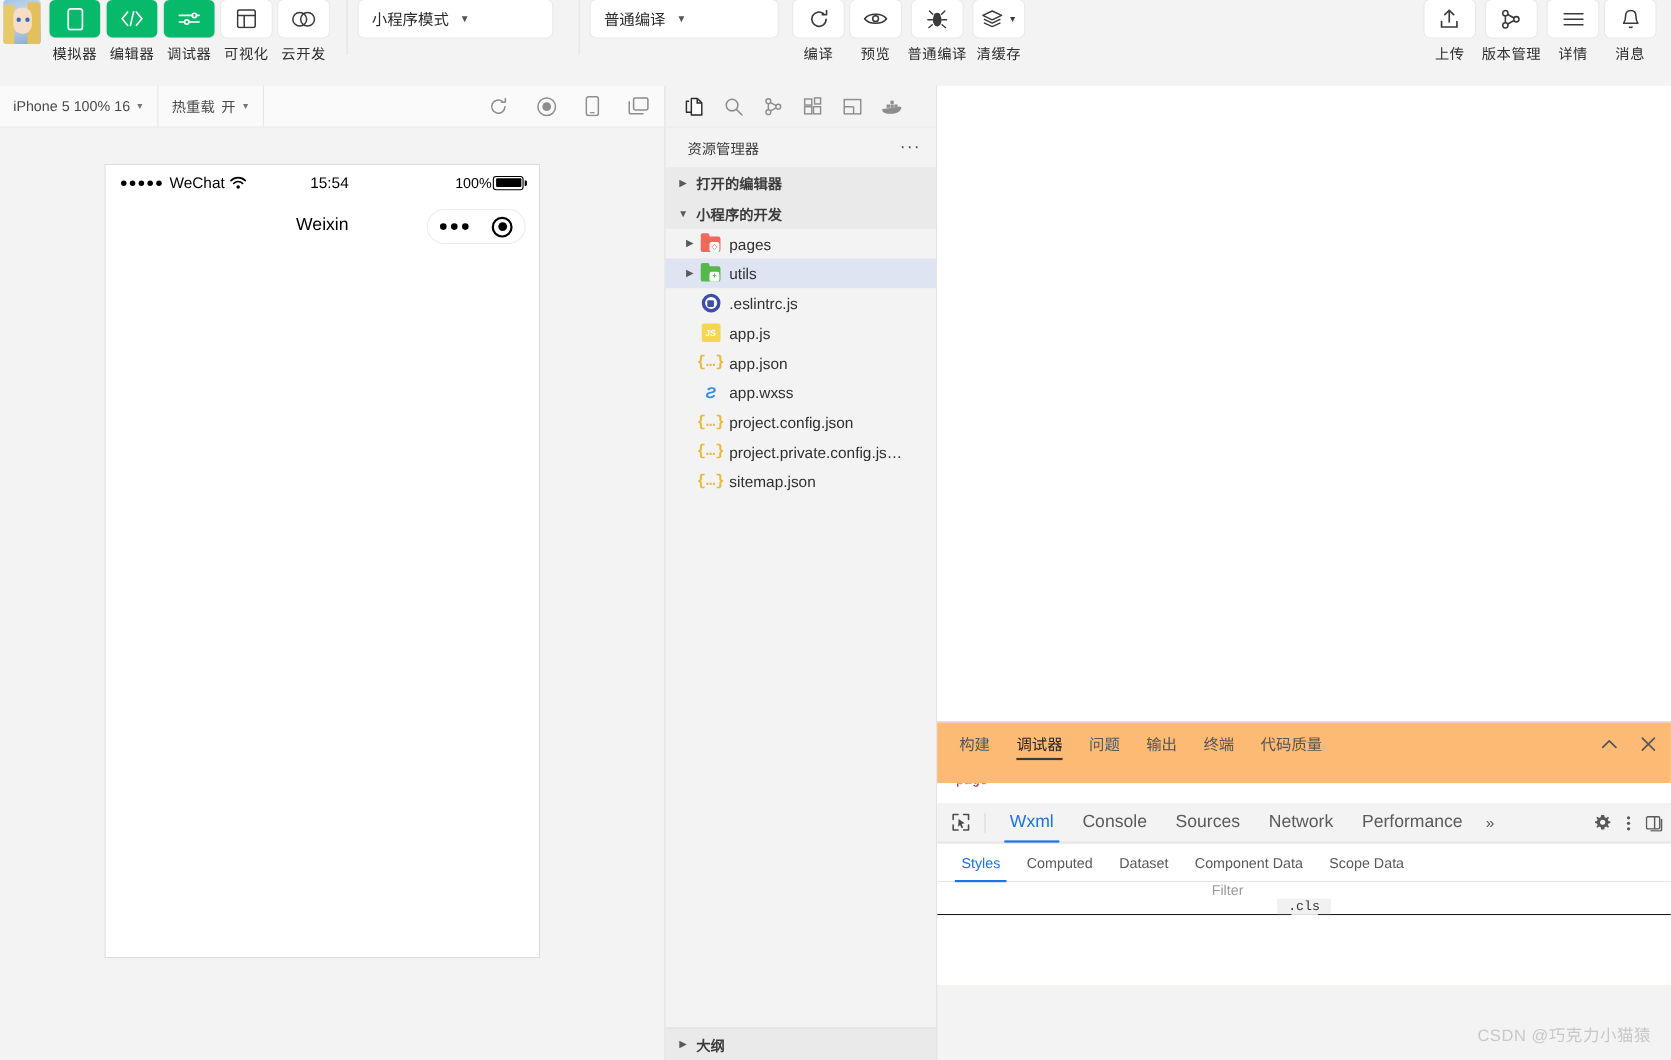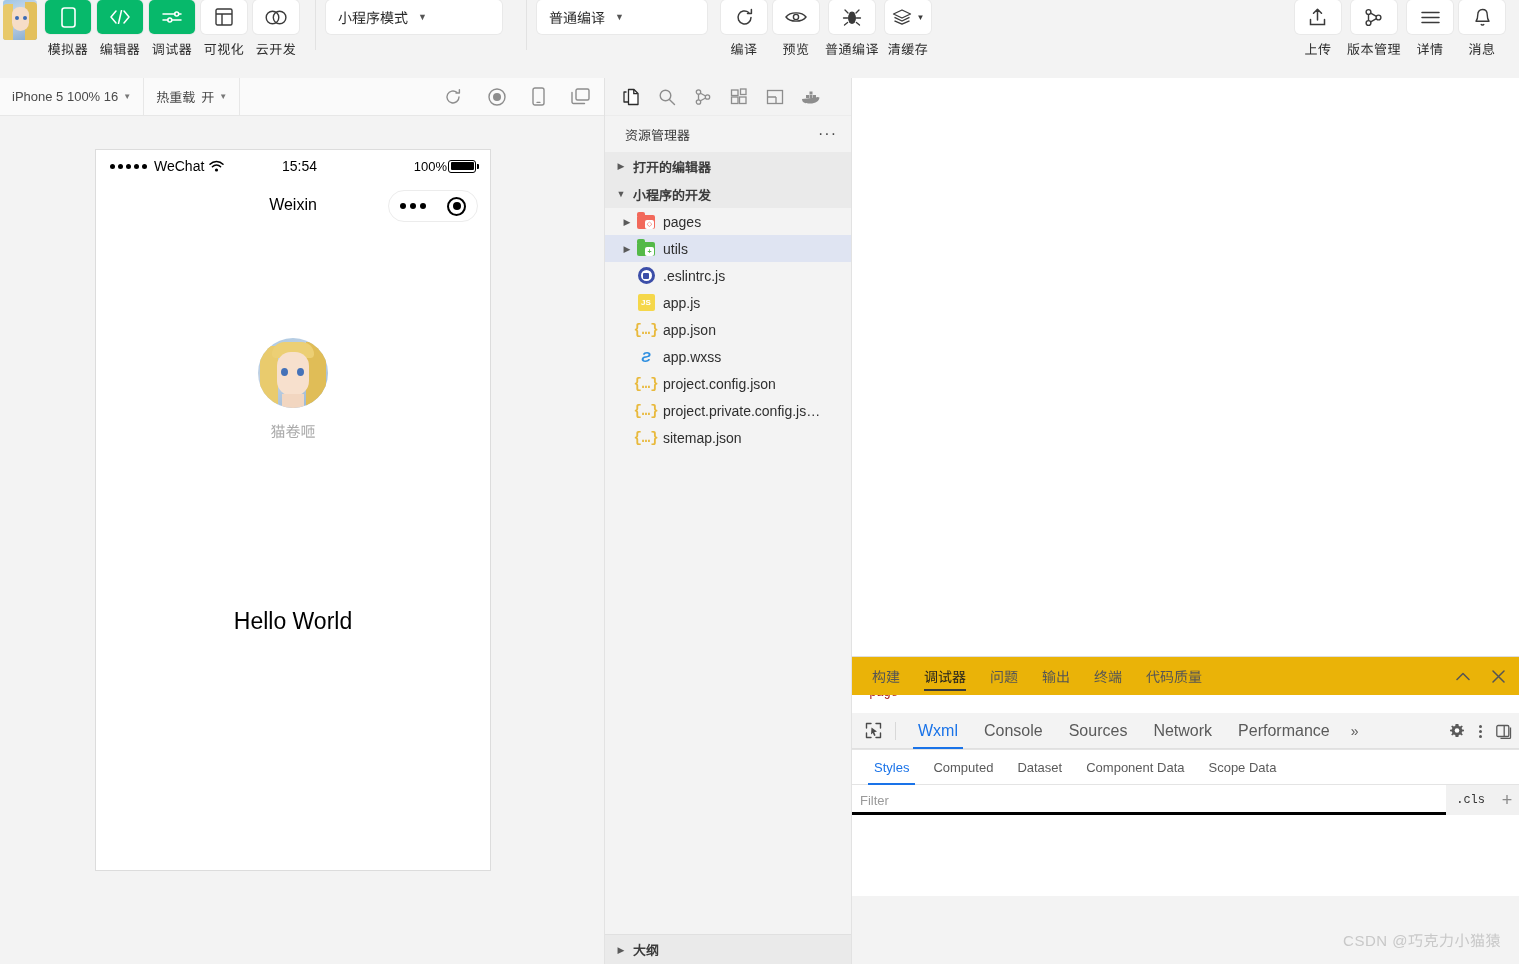--- a/index.html
+++ b/index.html
@@ -180,22 +180,22 @@
   .css3 { color:#2f8fe0; font-size:14px; font-weight:bold; font-style:italic; }
 
   
   .editor-blank {
     position: absolute; top: 78px; left: 852px; width: 667px; height: 578px; background: #ffffff;
   }
 
   
   .devtools {
     position: absolute; top: 656px; left: 852px; width: 667px; height: 240px;
-    background: #eab308; border-top: 1px solid #dedede;
-    display: flex; flex-direction: column;
+    background: #fdba74; border-top: 1px solid #dedede;
+    display: flex; flex-direction: column; gap: 17px;
   }
   .dt-tabrow { height: 38px; display: flex; align-items: center; padding-left: 20px; position: relative;}
   .dt-tab { font-size: 14px; color: #555; margin-right: 24px; position: relative; height: 38px;
             display:flex; align-items:center; }
   .dt-tab.active { color: #1f1f1f; }
   .dt-tab.active::after { content:''; position:absolute; left:0; right:0; bottom:4px; height:2px; background:#3b3b3b;}
   .dt-winctl { position: absolute; right: 14px; top: 0; height: 38px; display:flex; align-items:center; gap: 22px; color:#555;}
 
   .dt-panel { flex: 1; background: #fff; display: flex; flex-direction: column; overflow: hidden; }
   .dt-inner-tabs {
@@ -217,21 +217,21 @@
      font-family:"Liberation Mono","DejaVu Sans Mono", monospace; font-size: 12px; color:#a31515; }
 
   .styles-tabs {
     height: 36px; border-top: 1px solid #e4e4e4; border-bottom: 1px solid #e4e4e4;
     display: flex; align-items: center; padding-left: 10px; background:#fff;
   }
   .stab { font-size: 13px; color: #5a5a5a; padding: 0 12px; height:36px; display:flex;align-items:center; position:relative;}
   .stab.active { color: #1a73e8; }
   .stab.active::after{ content:''; position:absolute; left:6px; right:6px; bottom:0; height:2px; background:#1a73e8;}
 
-  .filter-row { height: 30px; display:flex; align-items:flex-start; background:#fff; border-bottom:3px solid #000000;}
+  .filter-row { height: 30px; display:flex; align-items:center; background:#fff; border-bottom:1px solid #000000;flex-direction:column;}
   .filter-input { flex:1; height:30px; border:none; outline:none; padding-left: 8px;
                   font-size:13px; color:#333; background:transparent; font-family:"Liberation Sans", sans-serif;}
   .filter-input::placeholder { color:#9a9a9a; }
   .cls-btn { font-family:"Liberation Mono","DejaVu Sans Mono", monospace; font-size:12px; color:#333;
              padding: 0 10px; background:#f1f1f1; height:30px; display:flex;align-items:center;}
   .plus-btn { width:24px; height:30px; background:#f1f1f1; display:flex;align-items:center;justify-content:center;
               font-size:18px; color:#8a8a8a;}
   .styles-body { flex:1; background:#fff; }
 
   .watermark {
@@ -491,35 +491,20 @@
         <div class="capsule">
           <span class="more">
               <i></i>
               <i></i>
               <i></i>
             </span>
           <span class="target"></span>
         </div>
       </div>
 
-      <div class="sim-body">
-        <div class="profile">
-          <div class="avatar-big">
-            <div class="hairL"></div>
-              <div class="hairR"></div>
-              <div class="bang"></div>
-            <div class="face"></div>
-              <div class="neck"></div>
-            <div class="eyeL"></div>
-              <div class="eyeR"></div>
-          </div>
-          <div class="nickname">猫卷咂</div>
-        </div>
-        <div class="hello">Hello World</div>
-      </div>
     </div>
   </div>
 
   <div class="explorer">
 
     <div class="act-bar">
       <div class="act active">
         <svg width="18" height="18" viewBox="0 0 18 18">
             <path d="M6.5 1.5 H12 L16 5.5 V16.5 H6.5 Z" fill="#fff" stroke="#2b2b2b" stroke-width="1.3" stroke-linejoin="round"></path>
             <path d="M11.8 1.8 V5.6 H15.6" fill="none" stroke="#2b2b2b" stroke-width="1.3"></path>

